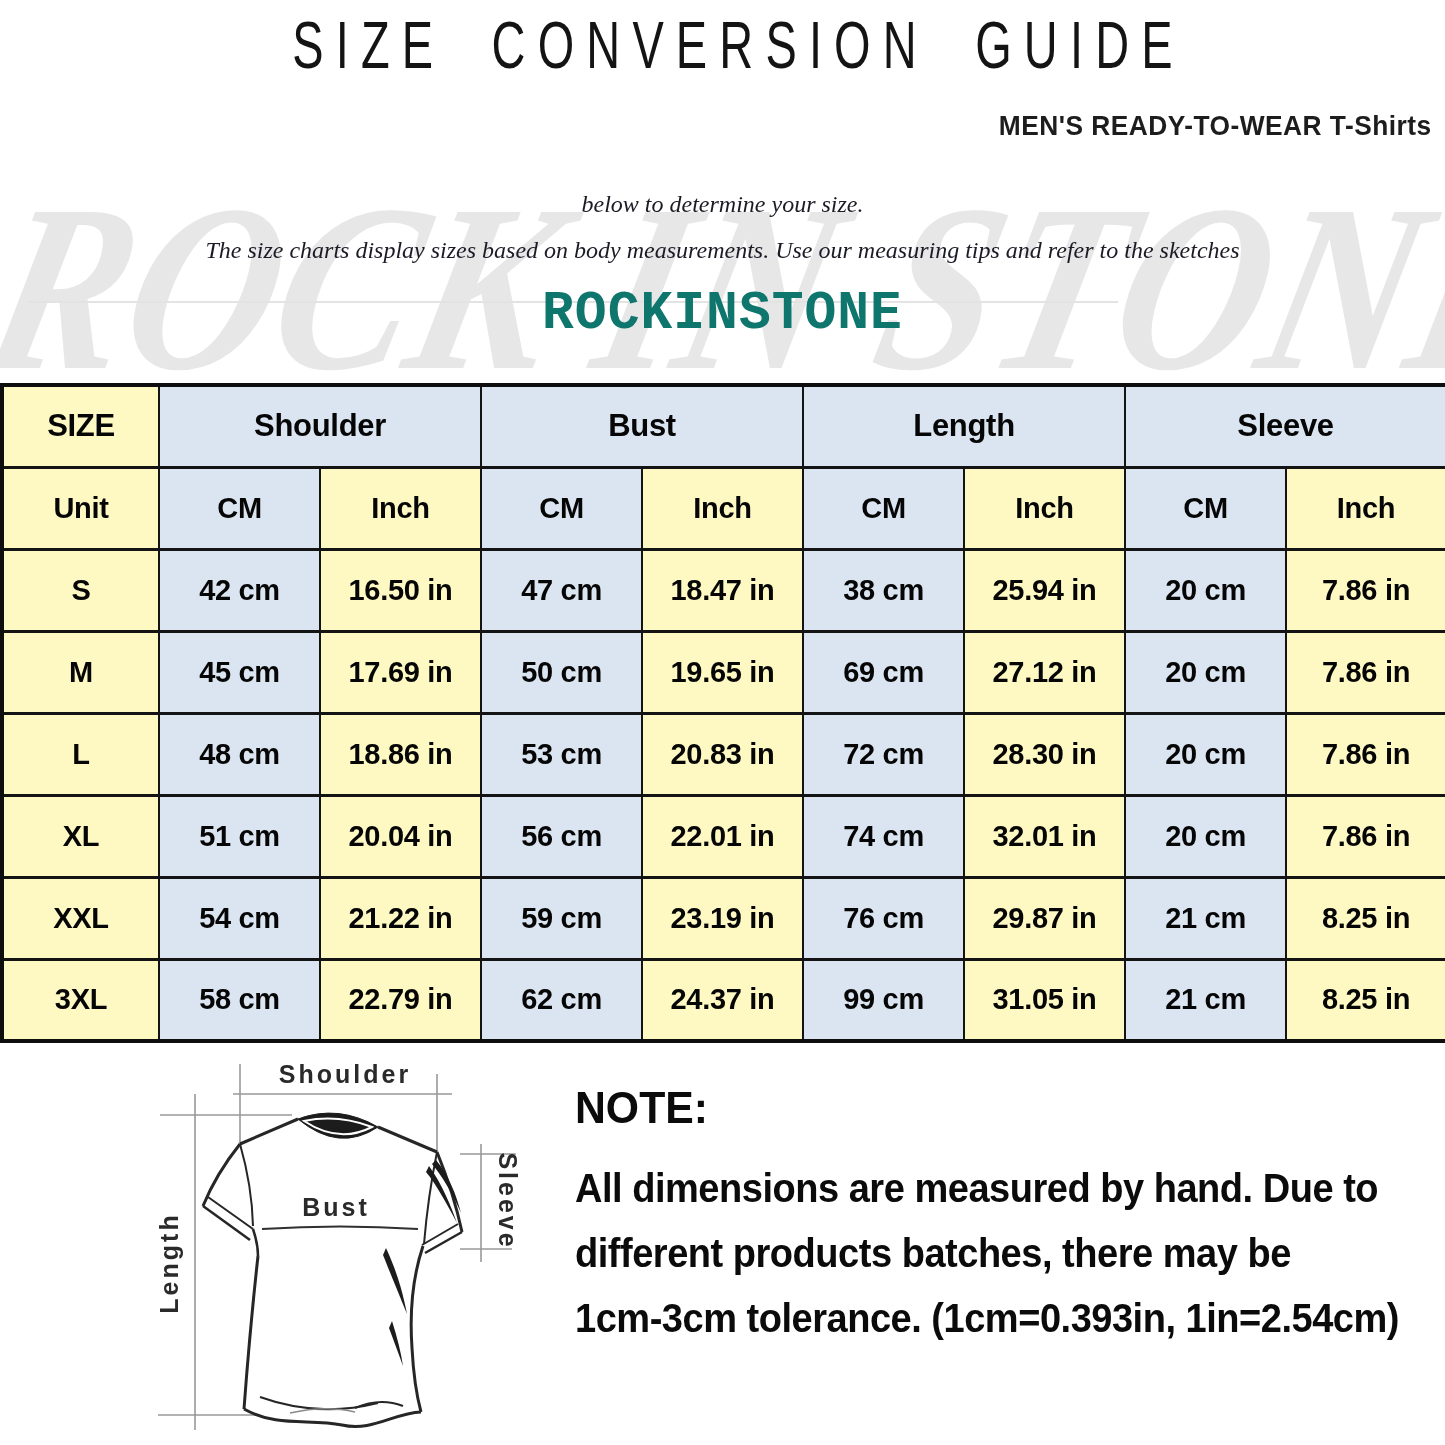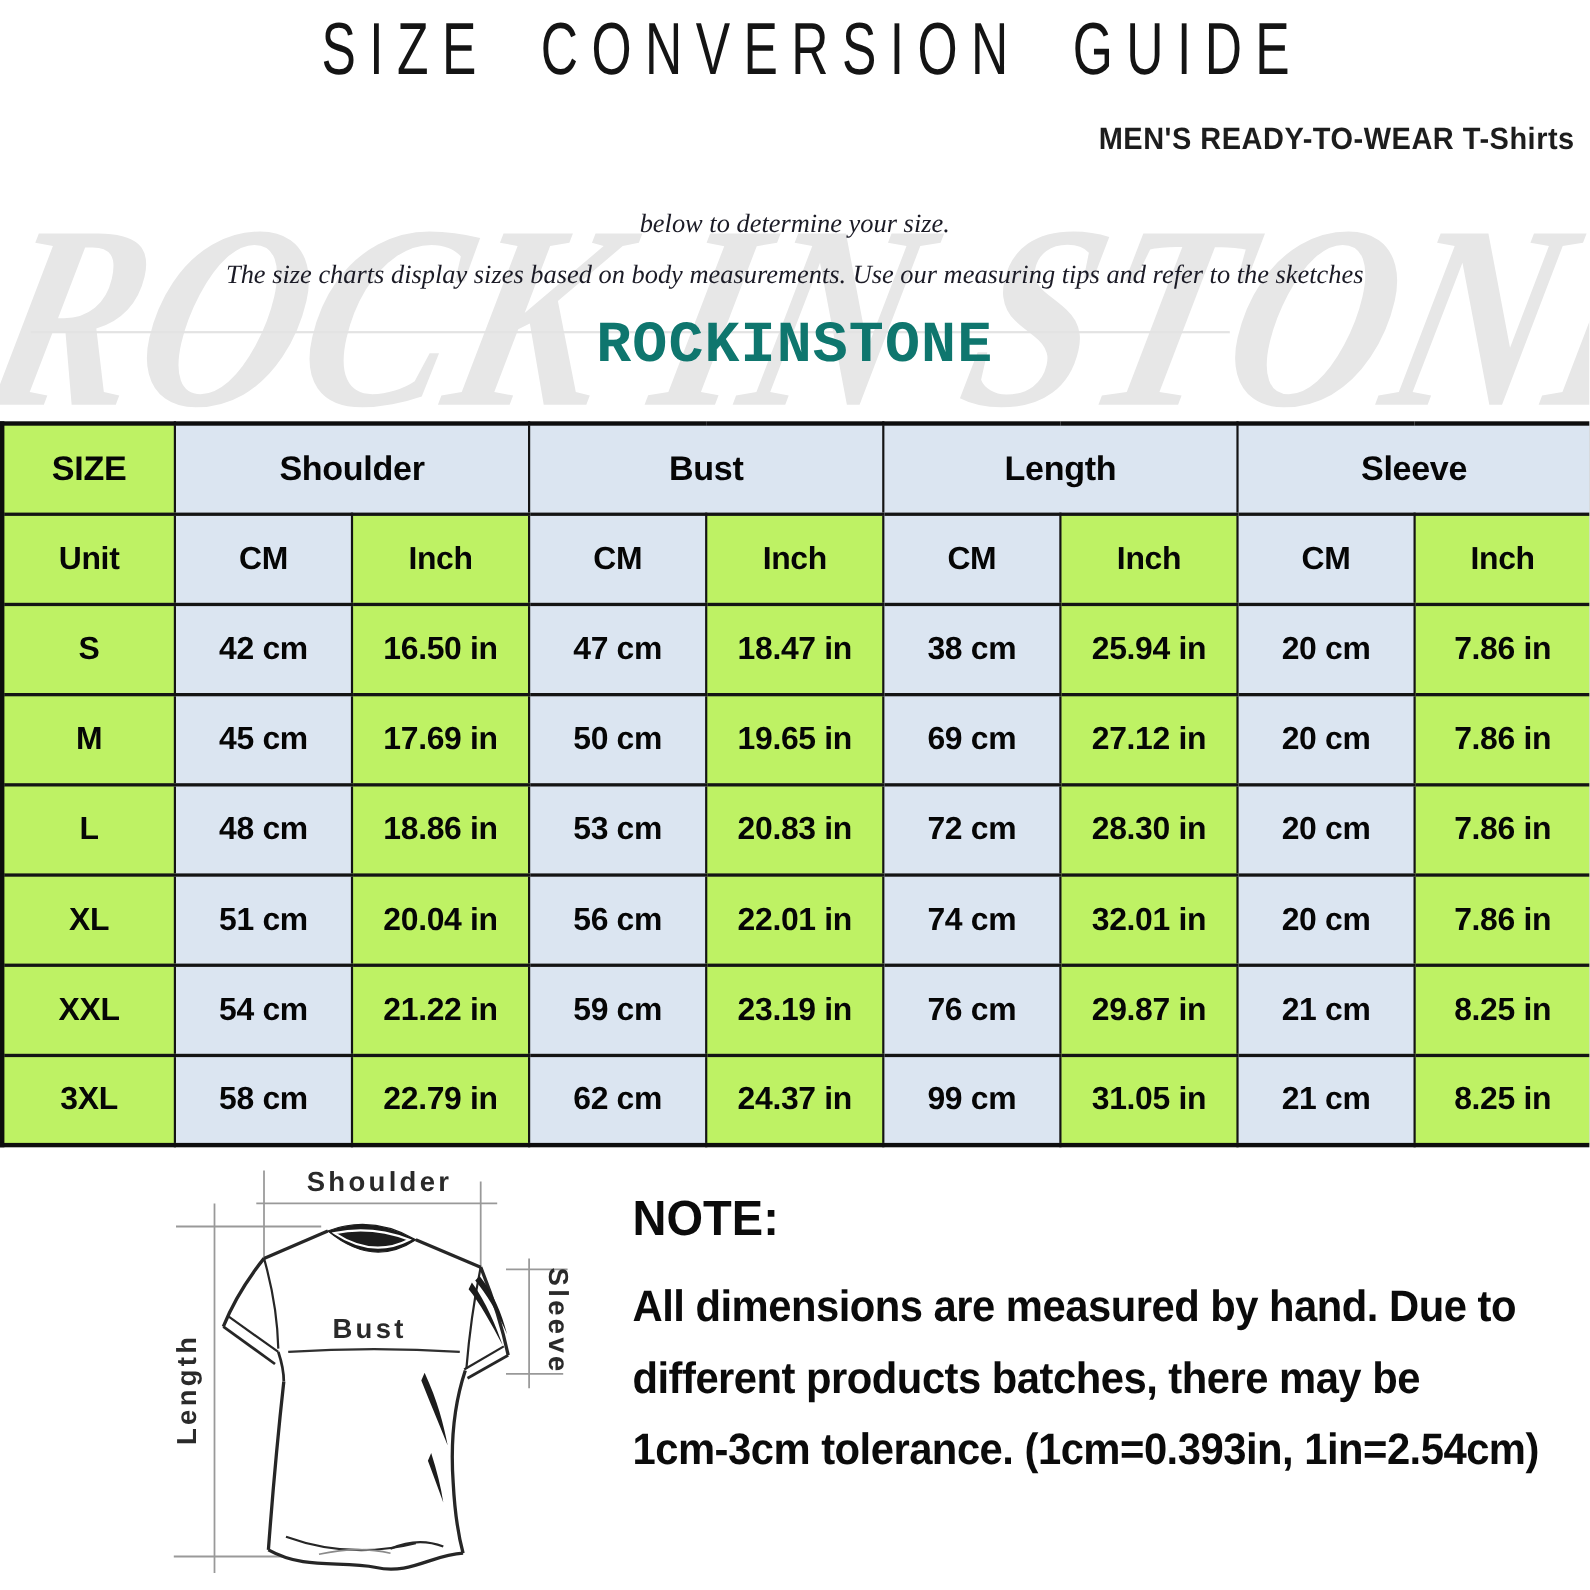--- a/index.html
+++ b/index.html
@@ -47,21 +47,21 @@
   }
   .size-table td{
     border:2px solid #141414;border-top-width:3px;border-bottom-width:3px;
     text-align:center;vertical-align:middle;
     font-size:29px;font-weight:bold;color:#060606;letter-spacing:-0.3px;
     padding:0;
   }
   .size-table tr{height:82px;}
   .size-table .group td{font-size:31px;}
   .c-blue{background:#dbe5f1;}
-  .c-white{background:#bef264;}
+  .c-white{background:#fef9c3;}
 
   
   .diagram{position:absolute;left:140px;top:1056px;width:432px;height:389px;z-index:2;}
   .diagram text{
     font-family:"Liberation Sans",sans-serif;font-size:25px;font-weight:bold;
     fill:#2a2a2a;letter-spacing:3px;
   }
 
   
   .note{

